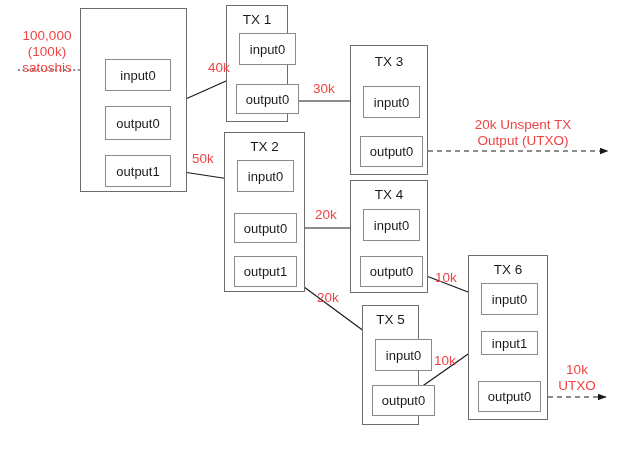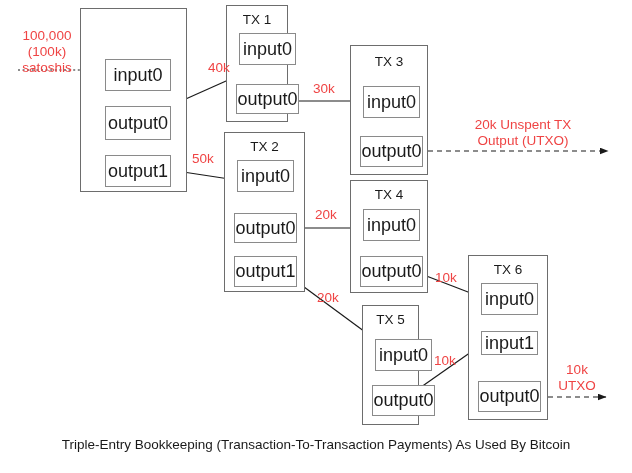--- a/index.html
+++ b/index.html
@@ -45,21 +45,21 @@
   }
   
   .io {
     position: absolute;
     box-sizing: border-box;
     border: 1.3px solid #8a8a8a;
     background: #ffffff;
     display: flex;
     align-items: center;
     justify-content: center;
-    font-size: 18px;
+    font-size: 13px;
     color: #1a1a1a;
   }
   
   .lbl {
     position: absolute;
     font-size: 13.5px;
     line-height: 16px;
     color: #ef4444;
     white-space: pre-line;
   }
@@ -187,15 +187,14 @@
   <div class="lbl" style="left:435px; top:270px;">10k</div>
 
   <div class="lbl" style="left:434px; top:353px;">10k</div>
 
   <div class="lbl center" style="left:448px; top:117px; width:150px;">20k Unspent TX
 Output (UTXO)</div>
 
   <div class="lbl center" style="left:551px; top:362px; width:52px;">10k
 UTXO</div>
 
-  <div class="caption" style="top:437px;">Triple-Entry Bookkeeping (Transaction-To-Transaction Payments) As Used By Bitcoin</div>
 
 </div>
 
 </body></html>

